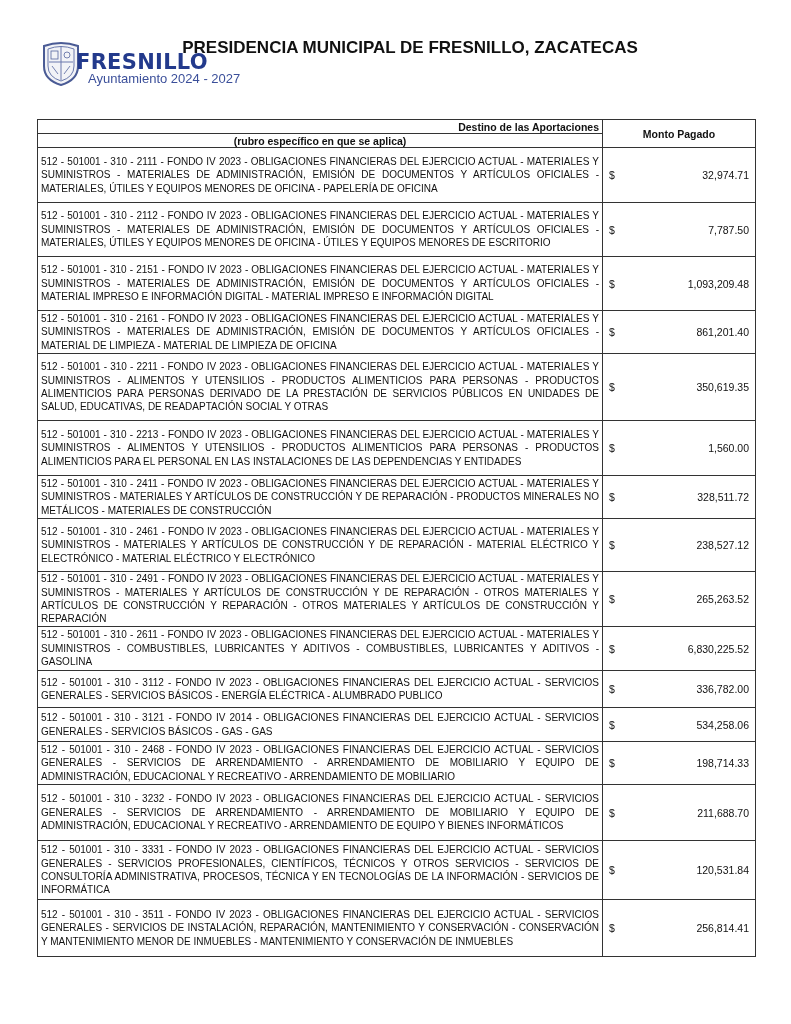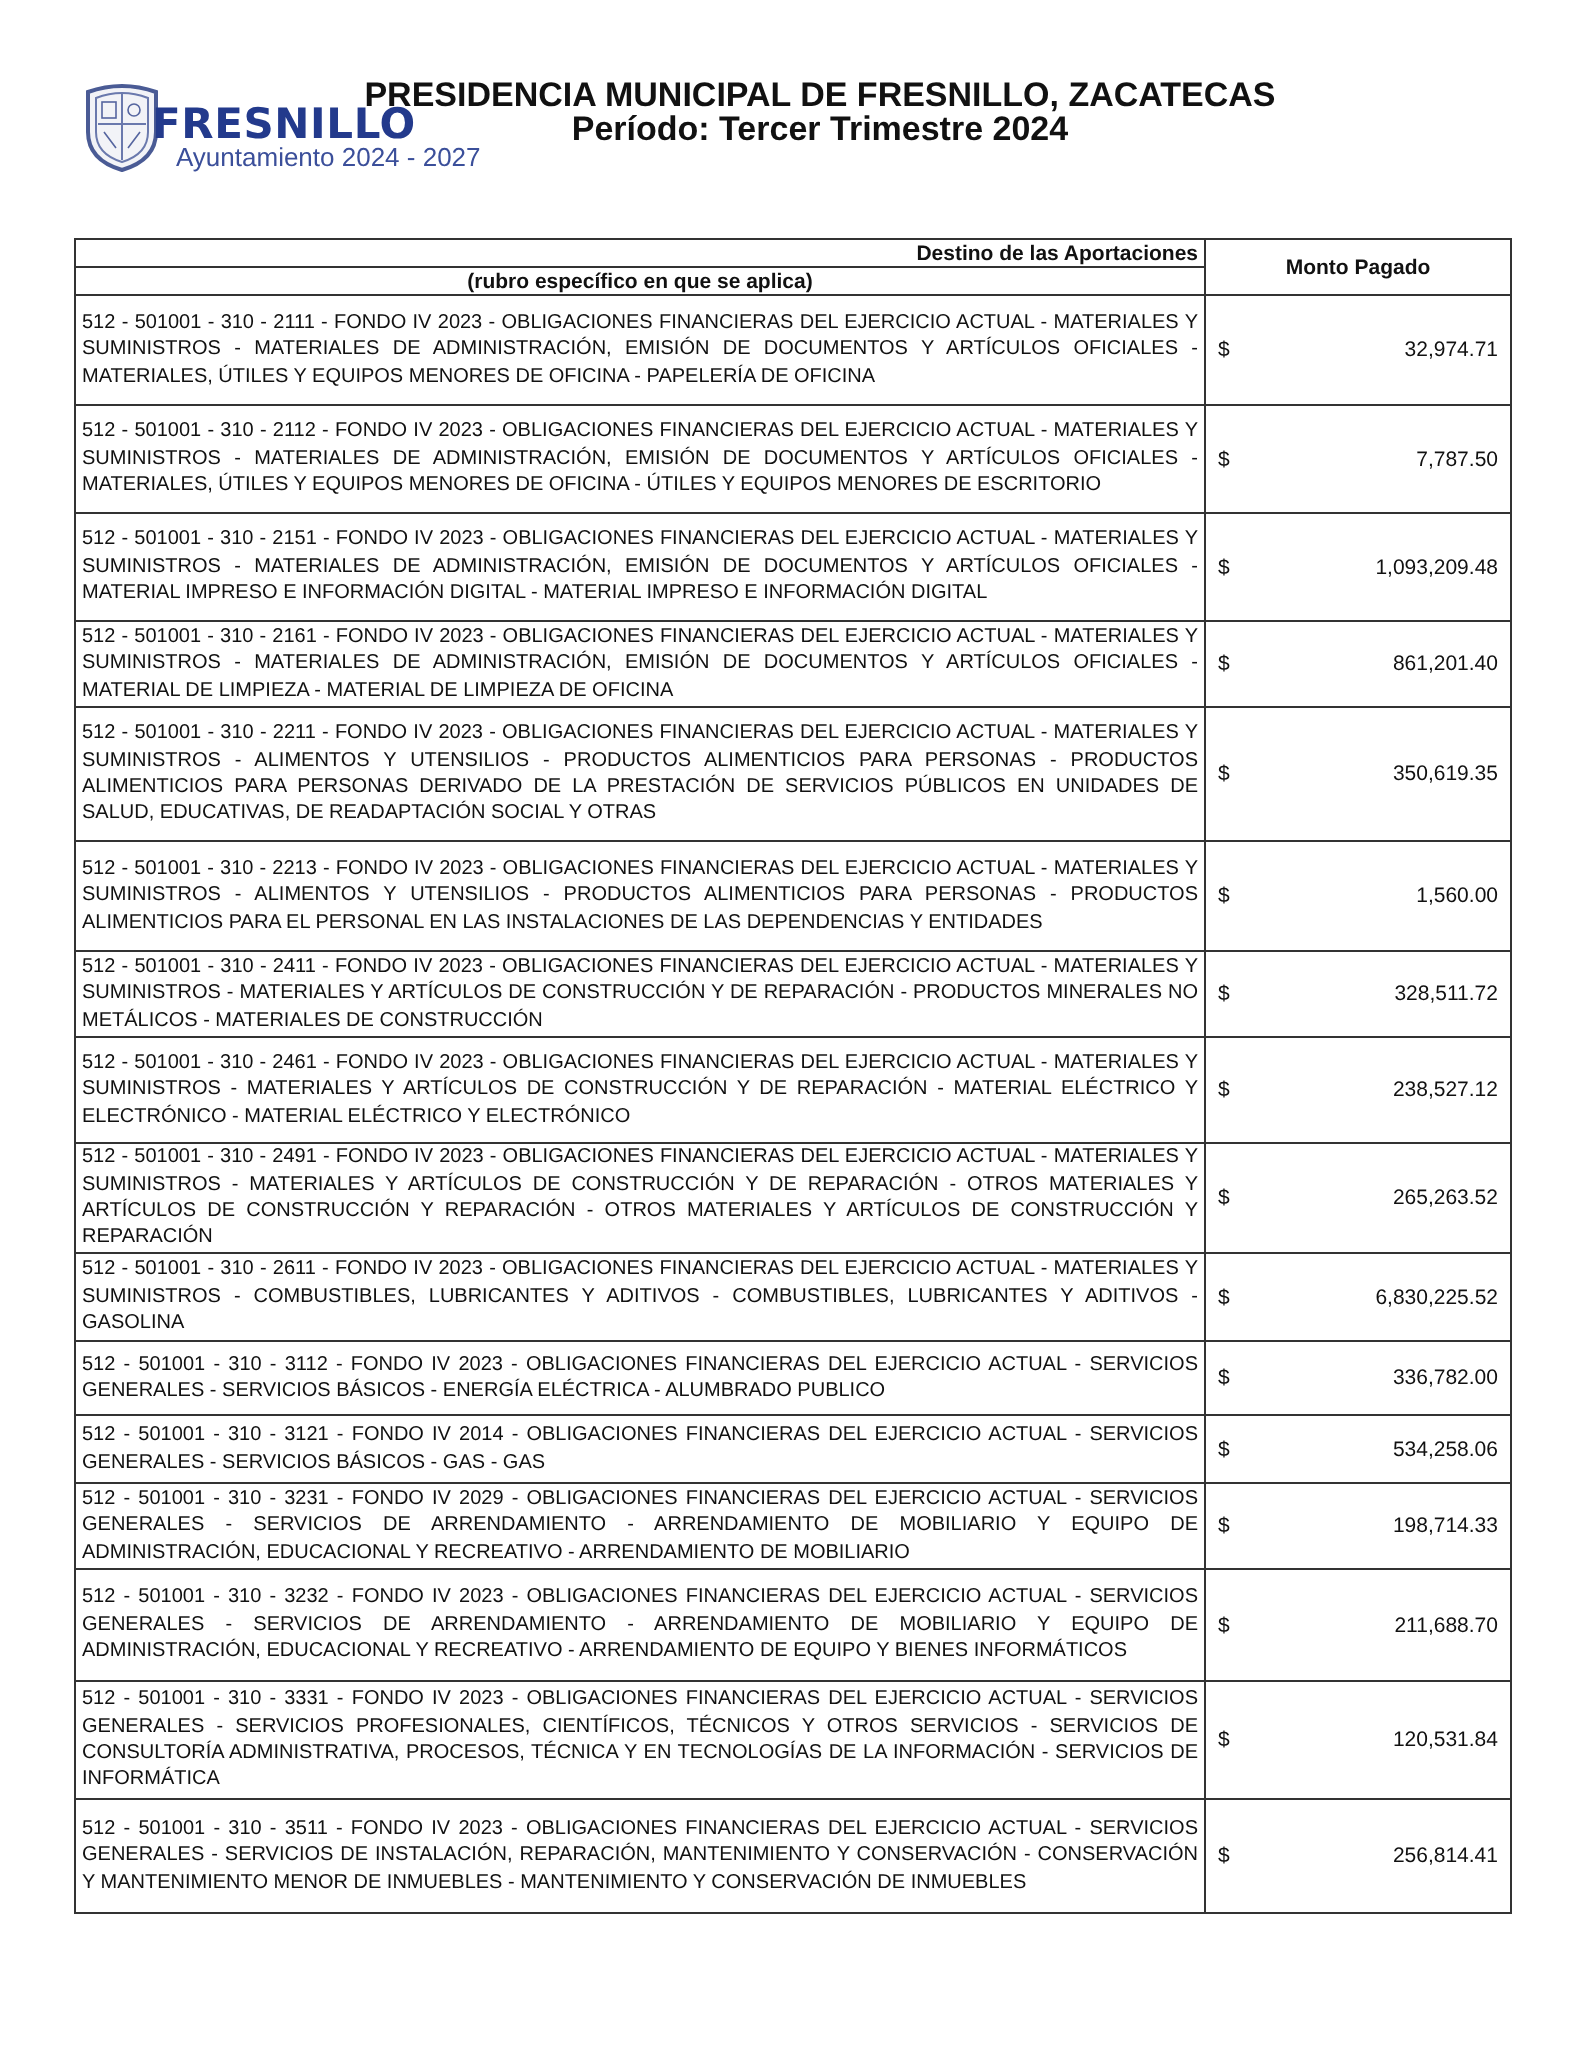--- a/index.html
+++ b/index.html
@@ -33,21 +33,20 @@
     <rect x="11" y="11" width="7" height="8" fill="none" stroke="#55659f" stroke-width="0.8"></rect>
     <circle cx="27" cy="15" r="3" fill="none" stroke="#55659f" stroke-width="0.8"></circle>
     <path d="M12 26 L18 34 M24 34 L30 26" stroke="#55659f" stroke-width="0.8"></path>
   </svg>
   <div class="logo-name">FRESNILLO</div>
   <div class="logo-sub">Ayuntamiento 2024 - 2027</div>
 </div>
 
 <div class="header">
   <div>PRESIDENCIA MUNICIPAL DE FRESNILLO, ZACATECAS</div>
-  <div>Período: Tercer Trimestre 2024</div>
 </div>
 
 <table class="tbl">
   <colgroup>
       <col class="c1">
       <col class="c2">
     </colgroup>
   <thead>
     <tr>
       <th class="th-dest1">Destino de las Aportaciones</th>
@@ -136,21 +135,21 @@
         </td>
       </tr>
       <tr style="height: 34px;">
         <td class="desc">512 - 501001 - 310 - 3121 - FONDO IV 2014 - OBLIGACIONES FINANCIERAS DEL EJERCICIO ACTUAL - SERVICIOS GENERALES - SERVICIOS BÁSICOS -   GAS -   GAS</td>
         <td class="amt">
           <span class="cur">$</span>
           <span class="val">534,258.06</span>
         </td>
       </tr>
       <tr style="height: 43px;">
-        <td class="desc">512 - 501001 - 310 - 3231 - FONDO IV 2029 - OBLIGACIONES FINANCIERAS DEL EJERCICIO ACTUAL - SERVICIOS GENERALES - SERVICIOS DE ARRENDAMIENTO -   ARRENDAMIENTO DE MOBILIARIO Y EQUIPO DE ADMINISTRACIÓN, EDUCACIONAL Y RECREATIVO -   ARRENDAMIENTO DE MOBILIARIO</td>
+        <td class="desc">512 - 501001 - 310 - 2468 - FONDO IV 2023 - OBLIGACIONES FINANCIERAS DEL EJERCICIO ACTUAL - SERVICIOS GENERALES - SERVICIOS DE ARRENDAMIENTO -   ARRENDAMIENTO DE MOBILIARIO Y EQUIPO DE ADMINISTRACIÓN, EDUCACIONAL Y RECREATIVO -   ARRENDAMIENTO DE MOBILIARIO</td>
         <td class="amt">
           <span class="cur">$</span>
           <span class="val">198,714.33</span>
         </td>
       </tr>
       <tr style="height: 56px;">
         <td class="desc">512 - 501001 - 310 - 3232 - FONDO IV 2023 - OBLIGACIONES FINANCIERAS DEL EJERCICIO ACTUAL - SERVICIOS GENERALES - SERVICIOS DE ARRENDAMIENTO -   ARRENDAMIENTO DE MOBILIARIO Y EQUIPO DE ADMINISTRACIÓN, EDUCACIONAL Y RECREATIVO -   ARRENDAMIENTO DE EQUIPO Y BIENES INFORMÁTICOS</td>
         <td class="amt">
           <span class="cur">$</span>
           <span class="val">211,688.70</span>

